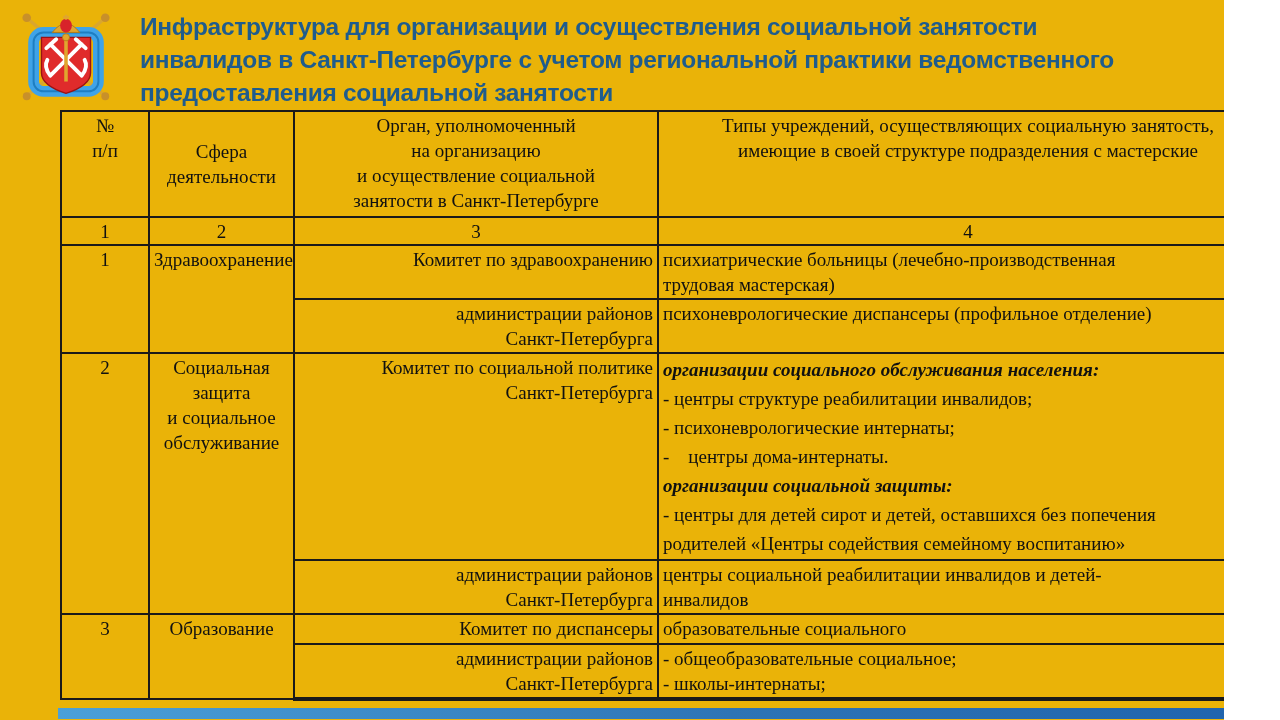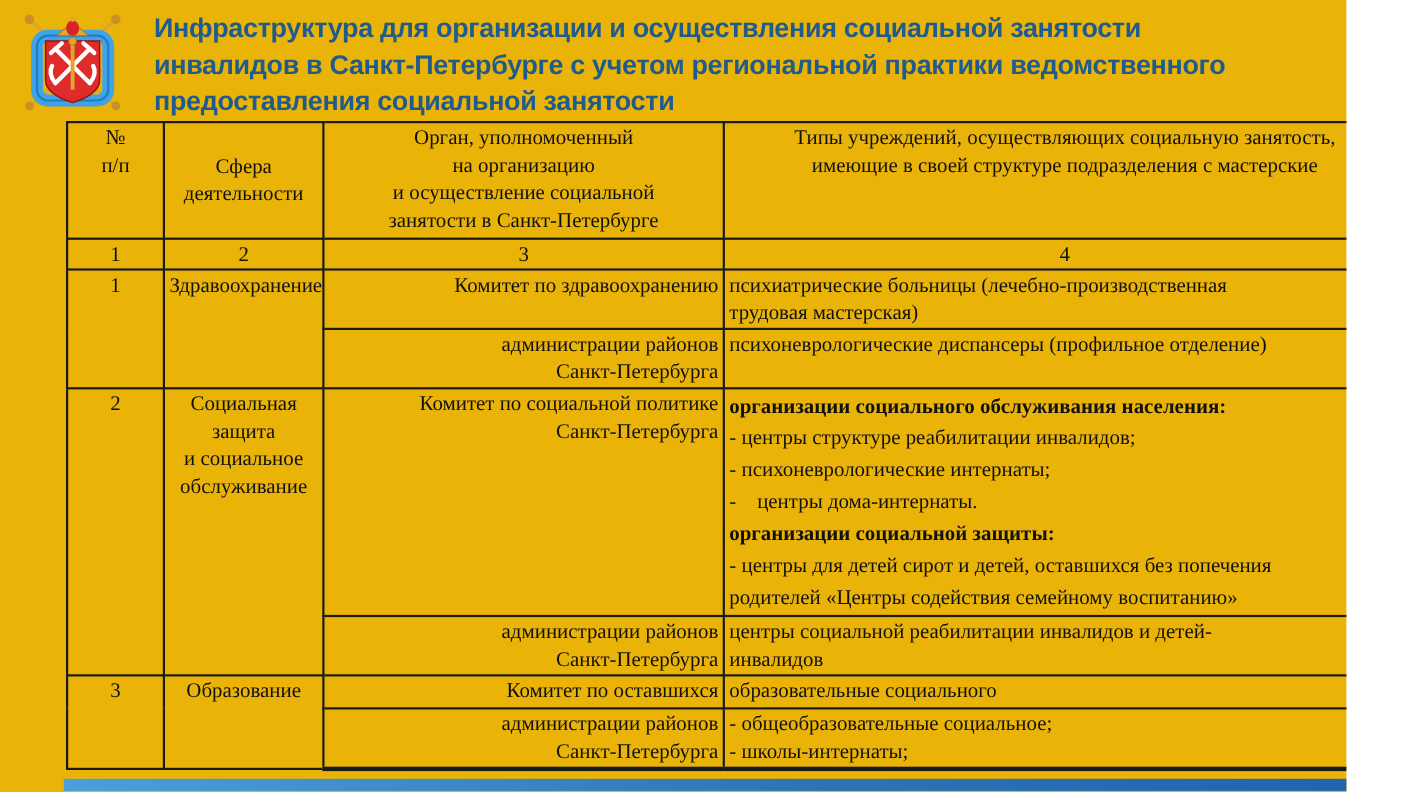--- a/index.html
+++ b/index.html
@@ -54,21 +54,21 @@
   th.h2 { vertical-align: middle; }
   th.h3 { vertical-align: top; padding-top: 4px; }
   th.h4 { vertical-align: top; padding-top: 4px; }
   tr.nrow { height: 28px; }
   tr.nrow td { text-align: center; vertical-align: middle; padding: 0; }
   .cell-num    { text-align: center; vertical-align: top; padding-top: 2px; }
   .cell-sphere { text-align: center; vertical-align: top; padding-top: 2px; white-space: pre-line; font-family: Liberation Serif, serif; }
   .cell-organ  { text-align: right; vertical-align: top; padding-top: 2px; white-space: pre-line; }
   .cell-types  { text-align: left; vertical-align: top; padding: 2px 8px; }
   .type-line   { white-space: pre-wrap; line-height: 25px; }
-  .ti          { font-weight: bold; }
+  .ti          { font-weight: bold; font-style: italic; }
   
   tr.r0-0 { height: 53px; }
   tr.r0-1 { height: 47px; }
   tr.r1-0 { height: 202px; }
   tr.r1-0 .type-line { line-height: 29px; }
   tr.r1-1 { height: 48px; }
   tr.r2-0 { height: 30px; }
   tr.r2-1 { height: 51px; }
   
   .footer-bar {
@@ -189,21 +189,21 @@
           <td class="cell-organ">администрации районов
 Санкт-Петербурга</td>
           <td class="cell-types">
             <div class="type-line">центры социальной реабилитации инвалидов и детей-
 инвалидов</div>
           </td>
         </tr>
         <tr class="r2-0">
           <td class="cell-num" rowspan="2">3</td>
           <td class="cell-sphere" rowspan="2">Образование</td>
-          <td class="cell-organ">Комитет по оставшихся</td>
+          <td class="cell-organ">Комитет по диспансеры</td>
           <td class="cell-types">
             <div class="type-line">образовательные социального</div>
           </td>
         </tr>
         <tr class="r2-1">
           <td class="cell-organ">администрации районов
 Санкт-Петербурга</td>
           <td class="cell-types">
             <div class="type-line">- общеобразовательные социальное;</div>
             <div class="type-line">- школы-интернаты;</div>

